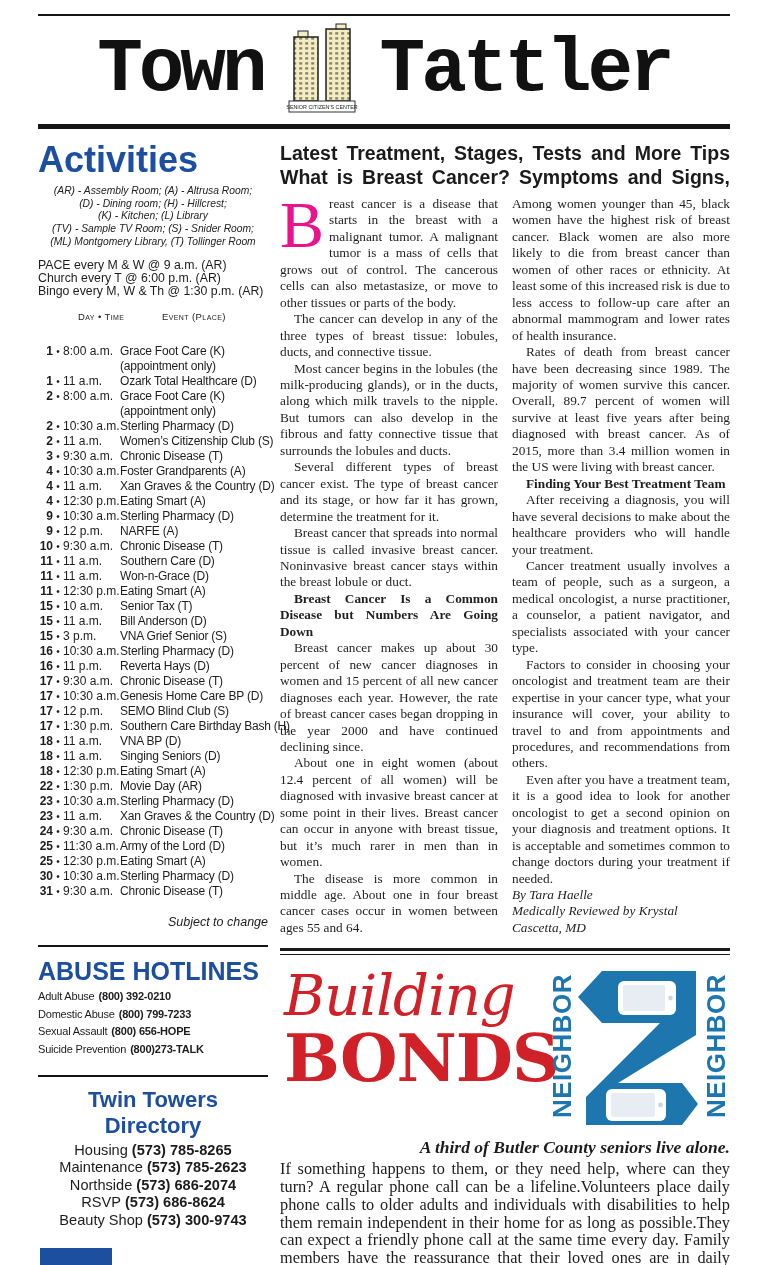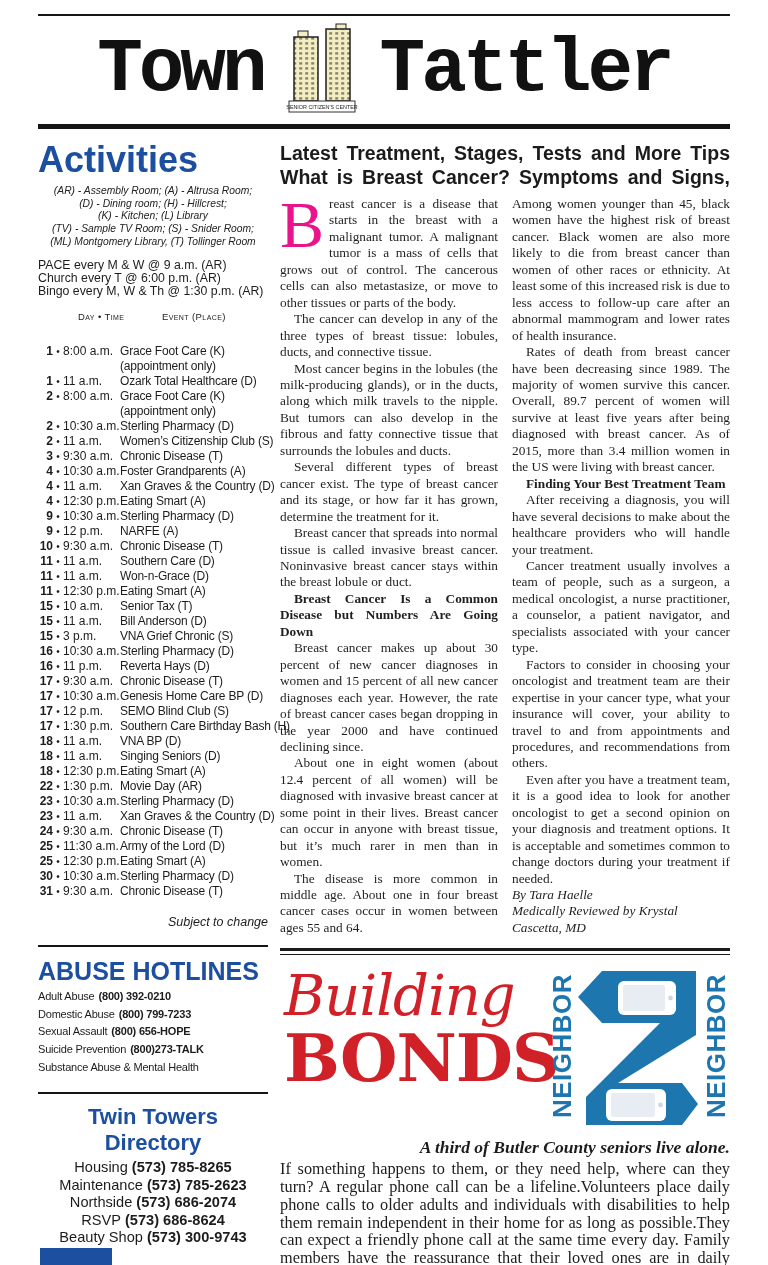--- a/index.html
+++ b/index.html
@@ -244,21 +244,21 @@
           <span class="sched-day">15</span>
           <span class="sched-sep"></span>
           <span class="sched-time">11 a.m.</span>
           <span class="sched-event"><span>Bill Anderson (D)</span></span>
         </div>
 
         <div class="sched-row">
           <span class="sched-day">15</span>
           <span class="sched-sep"></span>
           <span class="sched-time">3 p.m.</span>
-          <span class="sched-event"><span>VNA Grief Chronic (S)</span></span>
+          <span class="sched-event"><span>VNA Grief Senior (S)</span></span>
         </div>
 
         <div class="sched-row">
           <span class="sched-day">16</span>
           <span class="sched-sep"></span>
           <span class="sched-time">10:30 a.m.</span>
           <span class="sched-event"><span>Sterling Pharmacy (D)</span></span>
         </div>
 
         <div class="sched-row">
@@ -382,21 +382,20 @@
     <div>
 
         <div class="hotline"><span>Adult Abuse</span><span class="num">(800) 392-0210</span></div>
 
         <div class="hotline"><span>Domestic Abuse</span><span class="num">(800) 799-7233</span></div>
 
         <div class="hotline"><span>Sexual Assault</span><span class="num">(800) 656-HOPE</span></div>
 
         <div class="hotline"><span>Suicide Prevention</span><span class="num">(800)273-TALK</span></div>
 
-        <div class="hotline"><span>Substance Abuse &amp; Mental Health</span></div>
 
       </div>
 
     <div class="l-rule"></div>
 
     <div class="dir-title">Twin Towers Directory</div>
     <div>
 
         <div class="dir-entry"><span>Housing</span><span class="num">(573) 785-8265</span></div>
 

